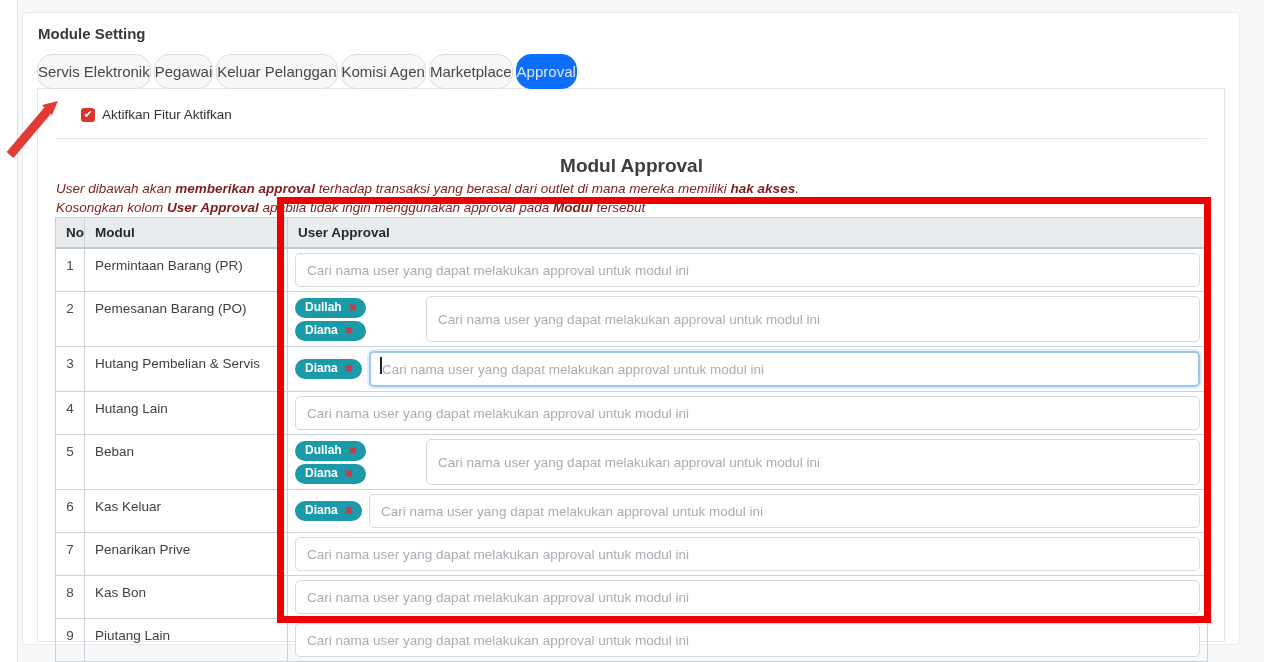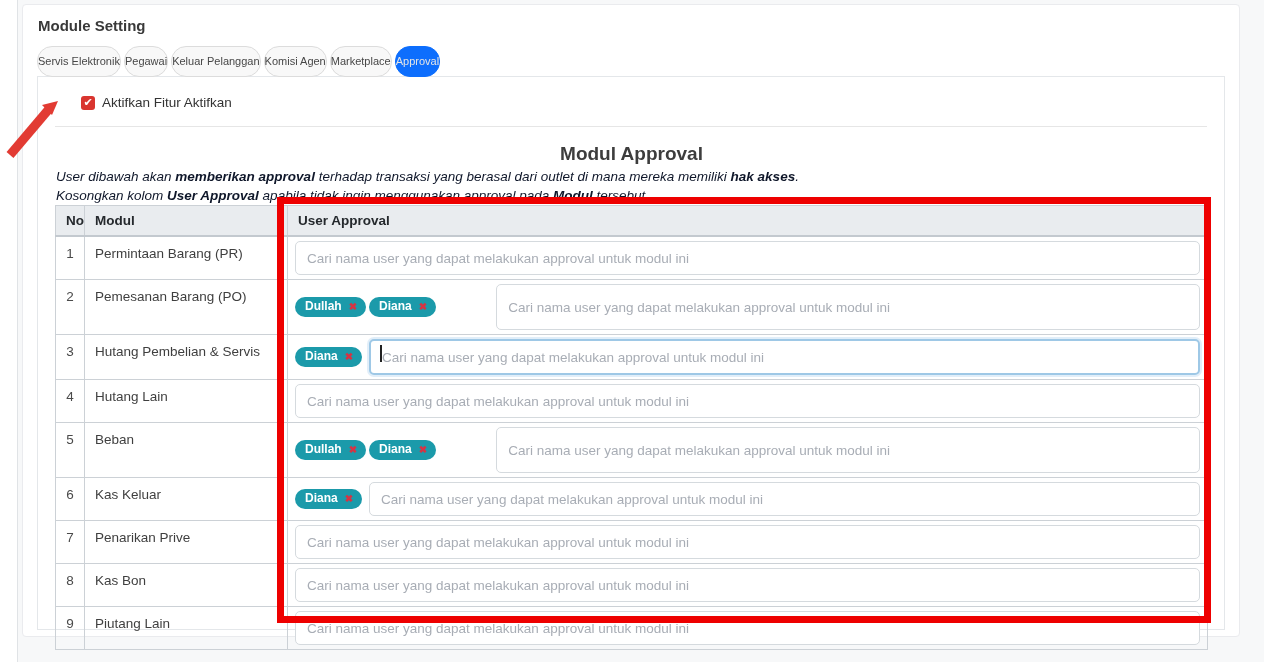--- a/index.html
+++ b/index.html
@@ -9,67 +9,67 @@
     background:#f7f8f9;
     font-family:"Liberation Sans", sans-serif;
     color:#3f3f3f;
     overflow:hidden;
   }
   .left-strip {
     position:absolute; left:0; top:0; width:18px; height:662px;
     background:#ffffff; border-right:1px solid #e0e3e6;
   }
   .card {
-    position:absolute; left:22px; top:4px; width:1218px; height:633px;
+    position:absolute; left:22px; top:12px; width:1218px; height:633px;
     background:#ffffff; border:1px solid #eaebee; border-radius:4px;
     padding:10px 14px 12px 14px;
   }
   .card-title {
     font-size:15px; font-weight:700; color:#393939; margin:2px 0 12px 1px;
   }
   .tab-bar { display:flex; gap:3px; position:relative; z-index:2; margin-bottom:-1px; }
   .tab {
     font-family:"Liberation Sans", sans-serif;
-    font-size:11px; color:#474747; background:#f8f8f8;
+    font-size:15px; color:#474747; background:#f8f8f8;
     border:1px solid #dcdcdc; border-radius:15px;
     padding:9px 0; cursor:pointer; line-height:1;
   }
   .tab.active { background:#0d6efd; border-color:#0d6efd; color:#e5e5e5;text-align:right; }
   .tab-content {
     position:relative; border:1px solid #e4e7ea; background:#fff;
     height:554px; padding:18px 17px 0 17px;
   }
   .chk-row { display:flex; align-items:center; gap:7px; margin-left:26px; margin-top:0; }
   .chk-box {
     width:14px; height:14px; background:#d9352f; border-radius:3px;
     display:inline-flex; align-items:center; justify-content:center;
     color:#fff; font-size:11px; line-height:1; cursor:pointer;
   }
   .chk-label { font-size:13.5px; color:#333; }
   .divider { border:none; border-top:1px solid #e6e6e6; margin:16px 0 0 0; }
   .section-title { font-size:19px; font-weight:700; color:#3d3d3d; margin:16px 0 3px 1px;text-align:center; }
-  .desc { font-style:italic; font-size:13.5px; color:#0f172a; line-height:1.38; margin-left:1px; }
+  .desc { font-style:italic; font-size:13.5px; color:#7f1d1d; line-height:1.38; margin-left:1px; }
   .desc b { font-weight:700; }
 
   table.approval {
     border-collapse:collapse; width:1153px; 
     font-size:13.5px; color:#3f3f3f; table-layout:fixed;
   }
   table.approval th, table.approval td { border:1px solid #ccd1d6; }
   table.approval th {
     background:#e9ecef; color:#25292d; font-weight:700; text-align:left;
     padding:7px 10px; border-bottom:2px solid #c3c9cf; font-size:13.5px;
   }
   th.col-no { width:29px; text-align:center; padding:7px 4px; }
   th.col-modul { width:203px; }
   td.cell-no { text-align:center; vertical-align:top; padding:9px 2px; color:#4a4a4a; }
   td.cell-modul { vertical-align:top; padding:9px 10px; }
   td.cell-users { padding:4px 7px; }
   .ua-cell { display:flex; align-items:center; }
-  .chips { display:flex; flex-direction:row; gap:3px; margin-right:7px; }
+  .chips { display:flex; flex-direction:column; gap:3px; margin-right:7px; }
   .chips.wide-gap { margin-right:60px; }
   .chip {
     background:#1b9aaa; color:#fff; font-weight:700; font-size:12px;
     border-radius:11px; padding:3px 9px 4px 10px;
     display:inline-flex; align-items:center; gap:7px; white-space:nowrap; line-height:1.1;
   }
   .chip-x { color:#d63343; font-size:10px; cursor:pointer; font-weight:700; }
   .input-wrap { position:relative; flex:1; display:flex; }
   .ua-input {
     width:100%; height:28px;

